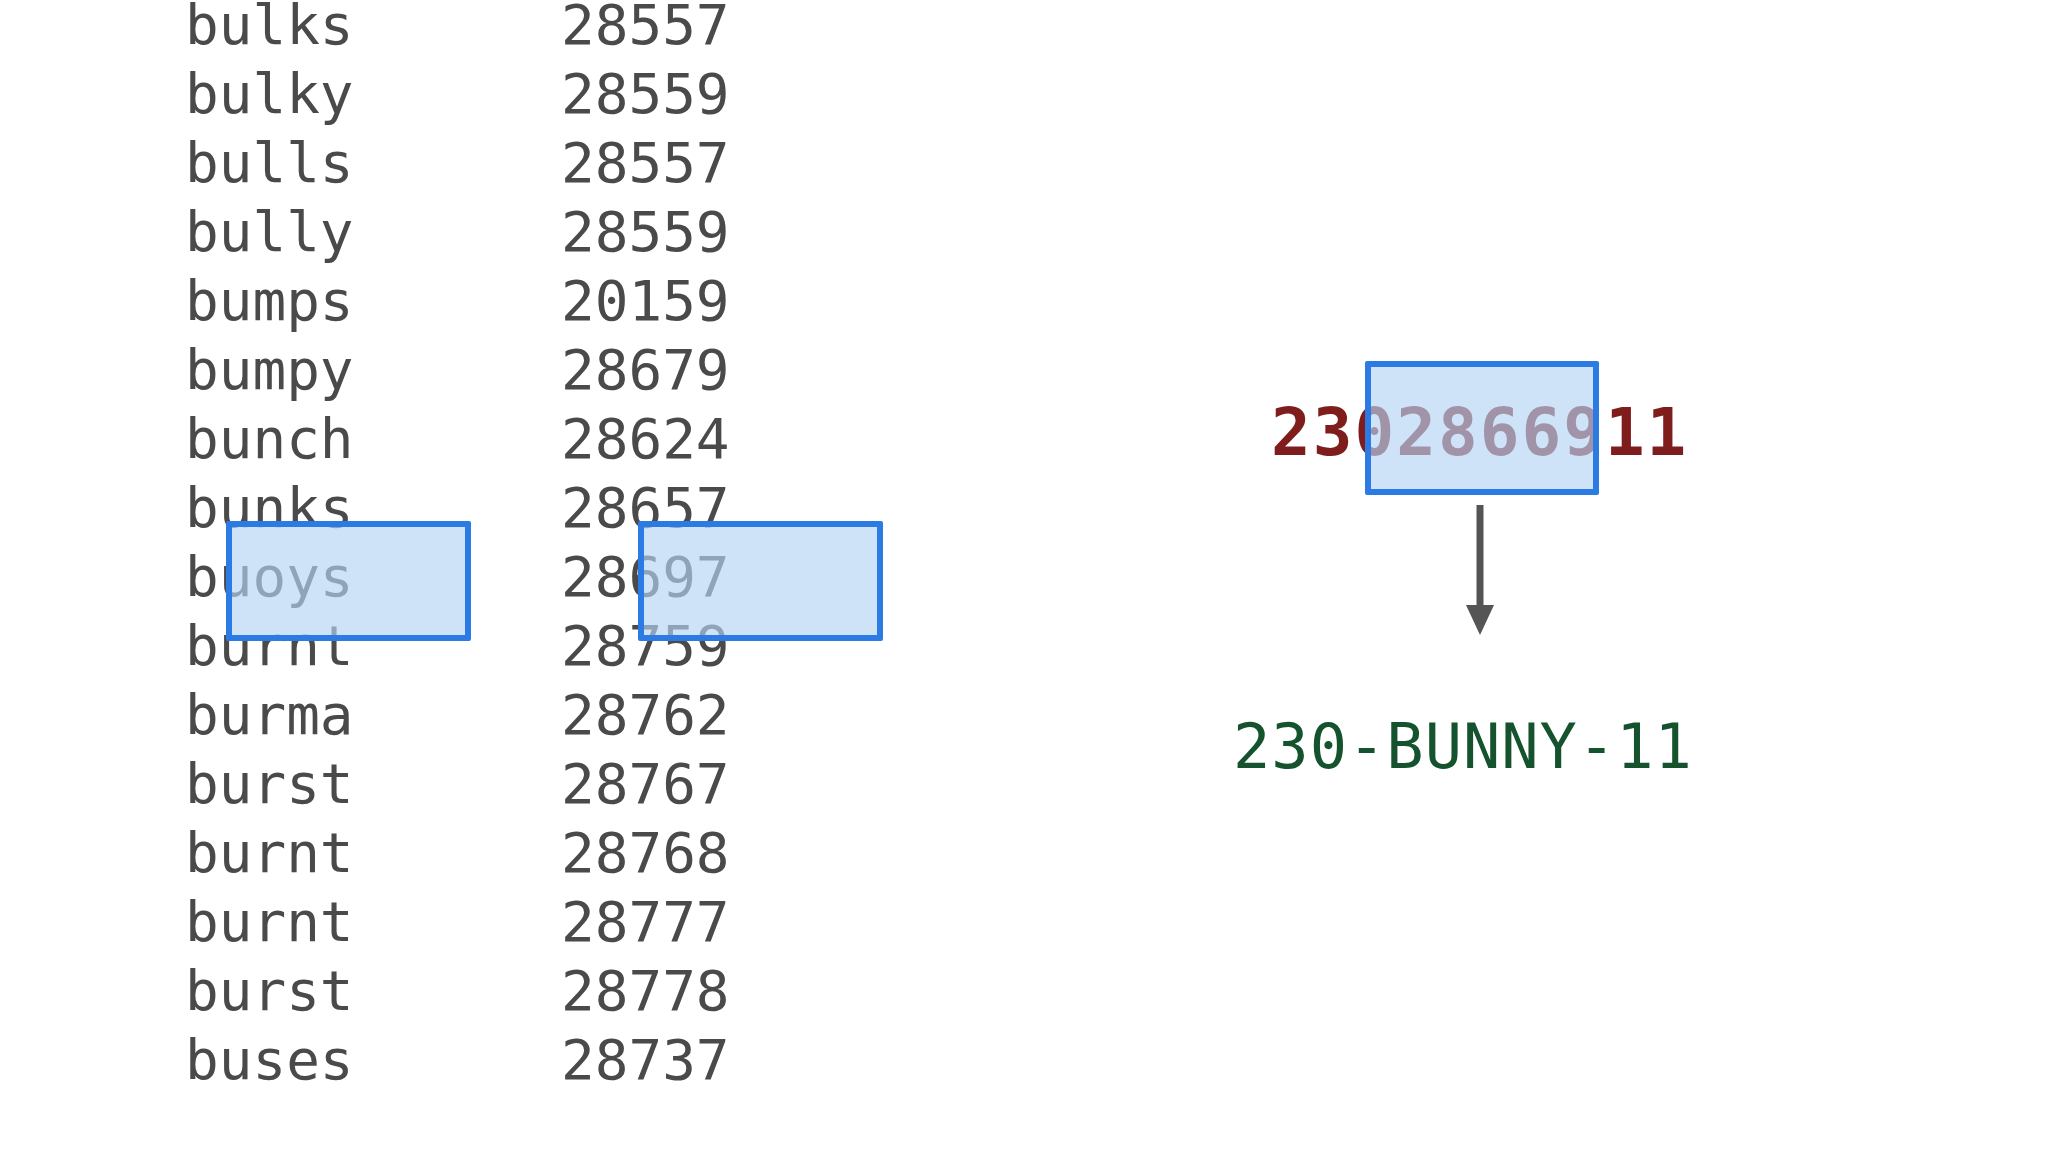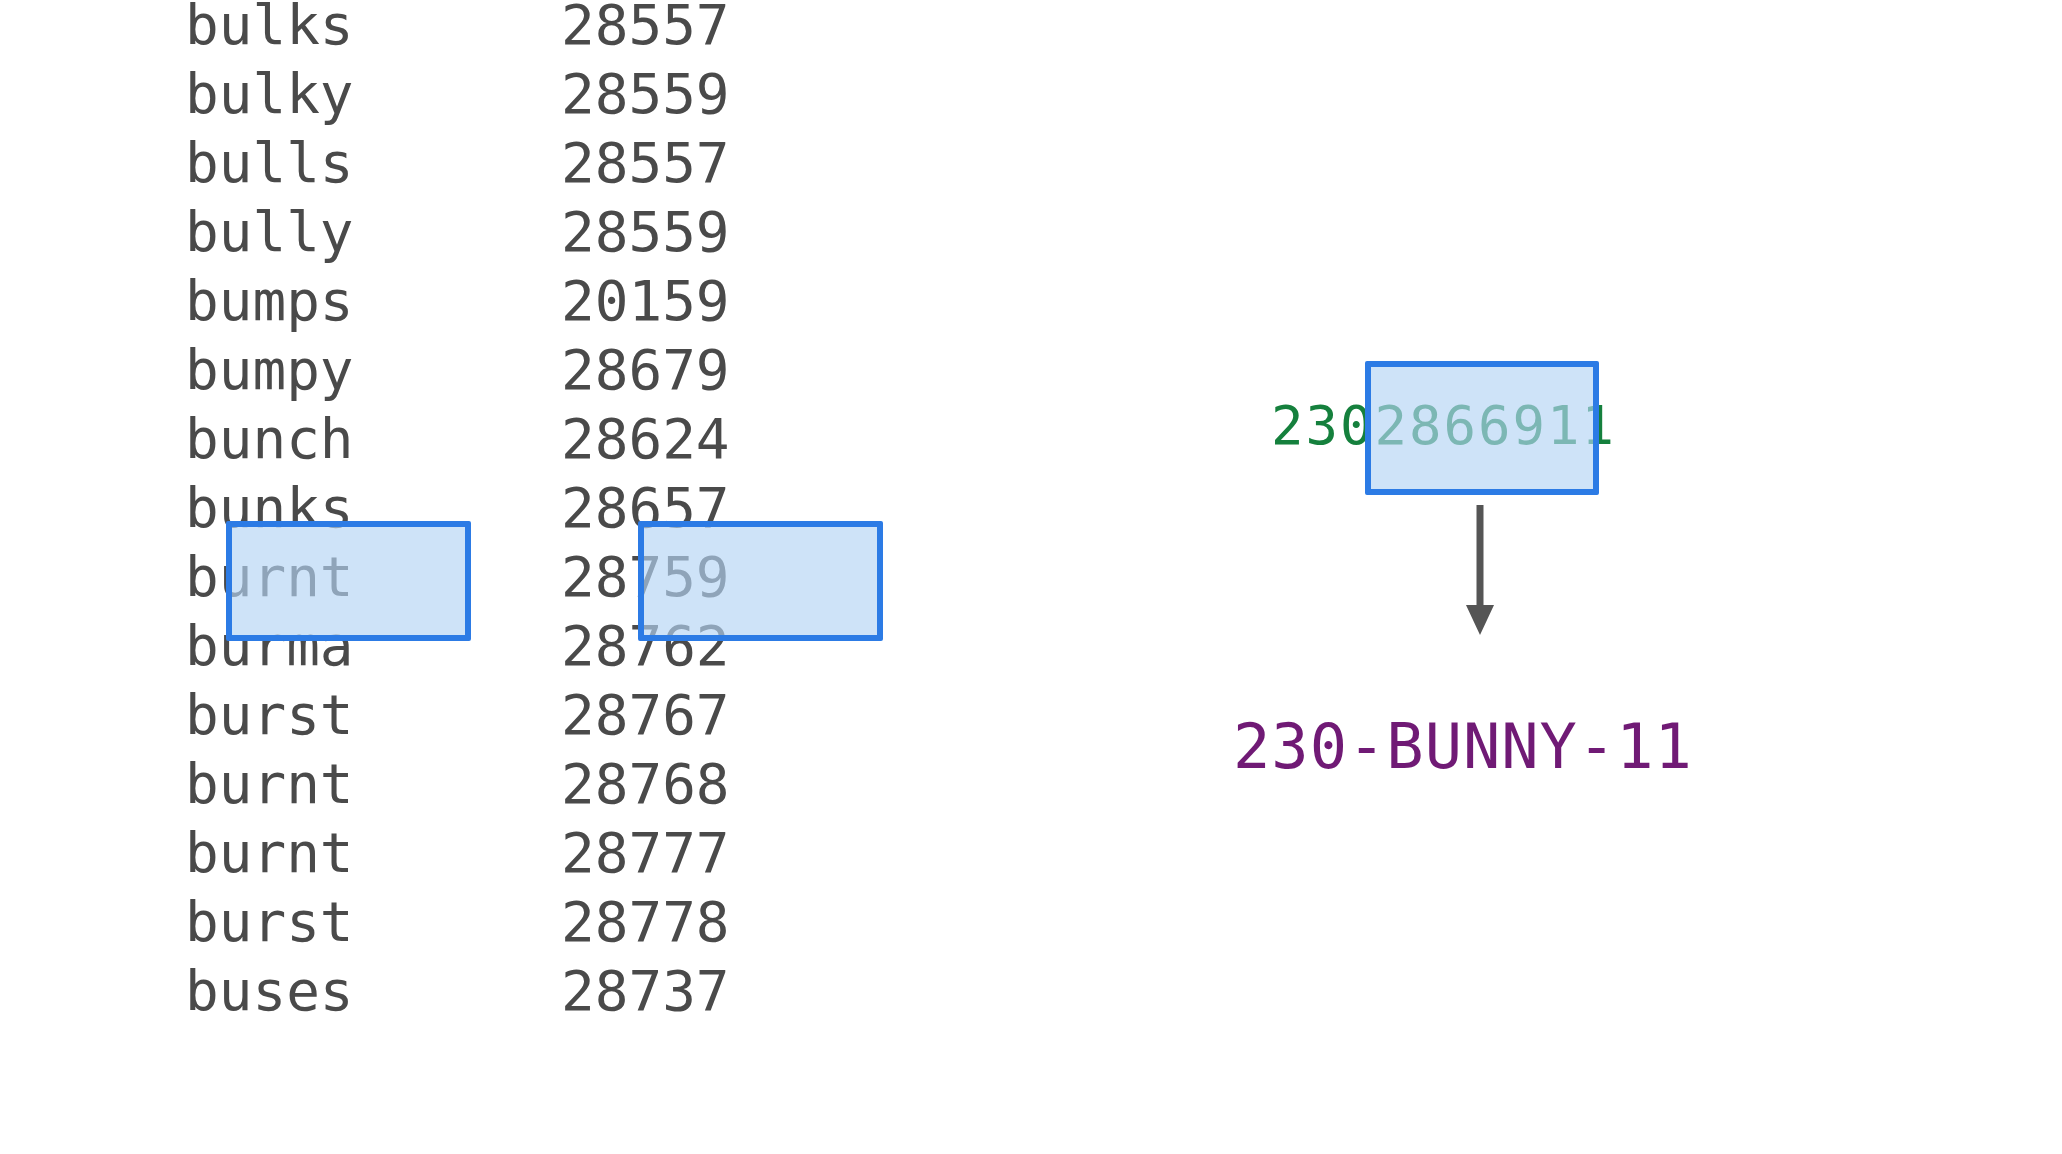--- a/index.html
+++ b/index.html
@@ -48,23 +48,23 @@
     .hl-num {
       left: 638px;
       top: 521px;
       width: 245px;
       height: 120px;
     }
     .phone-number {
       position: absolute;
       left: 1271px;
       top: 394px;
-      font-size: 54px;
-      font-weight: 400;
-      color: #15803d;
+      font-size: 66px;
+      font-weight: 700;
+      color: #7f1d1d;
       letter-spacing: 2px;
       font-family: "SF Mono", "Menlo", "Monaco", "Consolas", monospace;
     }
     .hl-phone {
       left: 1365px;
       top: 361px;
       width: 234px;
       height: 134px;
     }
     .arrow-container {
@@ -80,37 +80,38 @@
     }
     .arrow-head {
       fill: #555;
     }
     .result-text {
       position: absolute;
       left: 1233px;
       top: 710px;
       font-size: 62px;
       font-weight: 400;
-      color: #701a75;
+      color: #14532d;
       font-family: "SF Mono", "Menlo", "Monaco", "Consolas", monospace;
       letter-spacing: 1px;
     }
   </style>
 </head>
 <body>
 
 <div class="word-list" id="word-list">
     <div class="word-row"><span class="word-col">bulks</span><span class="num-col">28557</span></div>
     <div class="word-row"><span class="word-col">bulky</span><span class="num-col">28559</span></div>
     <div class="word-row"><span class="word-col">bulls</span><span class="num-col">28557</span></div>
     <div class="word-row"><span class="word-col">bully</span><span class="num-col">28559</span></div>
     <div class="word-row"><span class="word-col">bumps</span><span class="num-col">20159</span></div>
     <div class="word-row"><span class="word-col">bumpy</span><span class="num-col">28679</span></div>
     <div class="word-row"><span class="word-col">bunch</span><span class="num-col">28624</span></div>
     <div class="word-row"><span class="word-col">bunks</span><span class="num-col">28657</span></div>
+    <div class="word-row"><span class="word-col">buoys</span><span class="num-col">28697</span></div>
     <div class="word-row"><span class="word-col">burnt</span><span class="num-col">28759</span></div>
     <div class="word-row"><span class="word-col">burma</span><span class="num-col">28762</span></div>
     <div class="word-row"><span class="word-col">burst</span><span class="num-col">28767</span></div>
     <div class="word-row"><span class="word-col">burnt</span><span class="num-col">28768</span></div>
     <div class="word-row"><span class="word-col">burnt</span><span class="num-col">28777</span></div>
     <div class="word-row"><span class="word-col">burst</span><span class="num-col">28778</span></div>
     <div class="word-row"><span class="word-col">buses</span><span class="num-col">28737</span></div>
   </div>
 
 <div class="highlight-box hl-word"></div>

